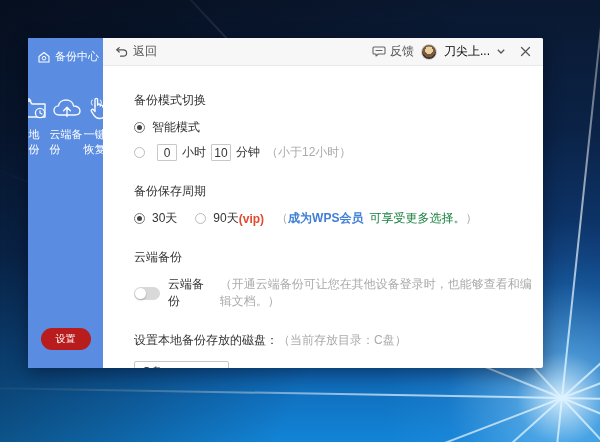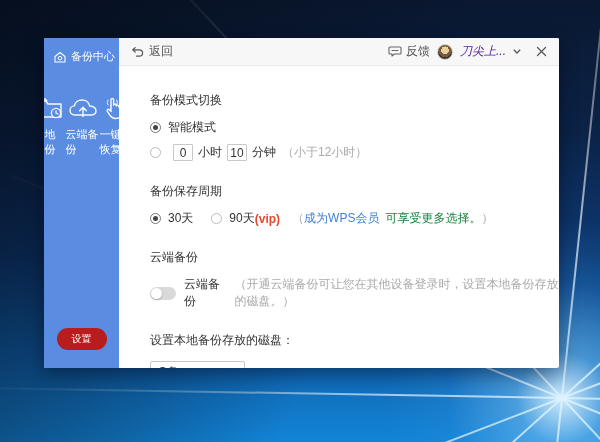--- a/index.html
+++ b/index.html
@@ -12,21 +12,21 @@
   .wall-dark { position:absolute; inset:0;
     background:linear-gradient(115deg,rgba(4,10,22,.65) 0%,rgba(4,10,22,.25) 40%,transparent 60%); }
   .glow { position:absolute; left:562px; top:398px; width:360px; height:360px;
     margin-left:-180px; margin-top:-180px; border-radius:50%;
     background:radial-gradient(circle,rgba(220,242,255,.95) 0%,rgba(140,205,250,.45) 18%,rgba(60,150,230,.18) 45%,transparent 70%); }
   .beam { position:absolute; left:562px; top:398px; width:1400px; height:2px;
     margin-left:-700px; margin-top:-1px;
     background:linear-gradient(90deg,transparent 6%,rgba(255,255,255,.45) 30%,rgba(255,255,255,.95) 50%,rgba(255,255,255,.45) 70%,transparent 94%); }
 
   
-  .window { position:absolute; left:44px; top:38px; width:515px; height:330px;
+  .window { position:absolute; left:28px; top:38px; width:515px; height:330px;
     background:#fff; border-radius:2px; box-shadow:0 6px 20px rgba(0,0,20,.45);
     display:flex; overflow:hidden; font-size:12px; color:#333; }
 
   
   .sidebar { width:75px; background:#5a8ce2; flex:none; display:flex; flex-direction:column;
     align-items:center; color:#fff; }
   .side-header { align-self:flex-start; display:flex; align-items:center; gap:4px;
     padding:11px 0 0 9px; font-size:11px; white-space:nowrap; }
   .side-nav { margin-top:30px; display:flex; flex-direction:row; align-items:center; }
   .nav-item { display:flex; flex-direction:column; align-items:center; gap:5px;
@@ -39,40 +39,40 @@
   
   .main { flex:1; display:flex; flex-direction:column; min-width:0; }
   .topbar { height:28px; flex:none; background:#f7f7f7; border-bottom:1px solid #e9e9e9;
     display:flex; align-items:center; padding:8px 12px; color:#555; }
   .back { display:flex; align-items:center; gap:5px; cursor:pointer; }
   .topbar-right { margin-left:auto; display:flex; align-items:center; gap:7px; }
   .feedback { display:flex; align-items:center; gap:4px; cursor:pointer; }
   .avatar { width:16px; height:16px; border-radius:50%; flex:none;
     background:radial-gradient(circle at 50% 38%,#e8cf9f 0 34%,#7a5a3a 35% 60%,#3c3630 61%);
     border:1px solid #d0d0d0; }
-  .username { color:#4c1d95; cursor:pointer;font-style:italic; }
+  .username { color:#000000; cursor:pointer; }
   .caret { cursor:pointer; display:flex; }
   .close-btn { margin-left:8px; cursor:pointer; display:flex; }
 
   
   .content { padding:26px 0 0 31px; }
   .sec-title { color:#333; margin-bottom:10px; }
   .row { display:flex; align-items:center; margin-bottom:8px; }
   .radio { width:11px; height:11px; border-radius:50%; border:1px solid #bbb; background:#fff;
     margin-right:7px; flex:none; position:relative; cursor:pointer; }
   .radio.checked { border-color:#777; }
   .radio.checked::after { content:""; position:absolute; left:2px; top:2px; width:5px; height:5px;
     border-radius:50%; background:#444; }
   .num-input { width:20px; height:17px; border:1px solid #c8c8c8; border-radius:1px;
     text-align:center; font-size:12px; color:#333; margin:0 5px; padding:0;
     font-family:inherit; }
   .hint { color:#aaa; }
   .sp { width:6px; display:inline-block; }
   .vip { color:#e2492f;font-weight:bold; }
-  .link { color:#3f7fd6; cursor:pointer; }
+  .link { color:#3f7fd6; cursor:pointer;font-weight:bold; }
   .rest { color:#15803d; }
   .section { margin-bottom:22px; }
   .toggle { width:26px; height:13px; border-radius:7px; background:#d9d9d9; position:relative;
     margin-right:8px; flex:none; cursor:pointer; }
   .toggle::after { content:""; position:absolute; left:1px; top:1px; width:11px; height:11px;
     border-radius:50%; background:#fff; box-shadow:0 1px 2px rgba(0,0,0,.25); }
   .toggle-label { color:#333; margin-right:10px; }
   .select { width:95px; height:22px; border:1px solid #c6c6c6; border-radius:2px; background:#fff;
     display:flex; align-items:center; justify-content:space-between; padding:0 7px;
     cursor:pointer; margin-top:12px; }
@@ -208,27 +208,28 @@
           <span class="rest">可享受更多选择。</span>
           <span class="hint">）</span>
         </div>
       </div>
 
       <div class="section m18">
         <div class="sec-title">云端备份</div>
         <div class="row">
           <span class="toggle"></span>
           <span class="toggle-label">云端备份</span>
-          <span class="hint">（开通云端备份可让您在其他设备登录时，设置本地备份存放的磁盘。）</span>
+          <span class="hint">（开通云端备份可让您在其他设备登录时，也能够查看和编辑文档。）</span>
         </div>
       </div>
 
       <div class="section m18">
         <div class="row" style="margin-bottom:0;">
           <span>设置本地备份存放的磁盘：</span>
+          <span class="hint">（当前存放目录：C盘）</span>
         </div>
         <div class="select">
           <span>C盘</span>
 
         </div>
       </div>
 
     </div>
   </div>
 </div>

